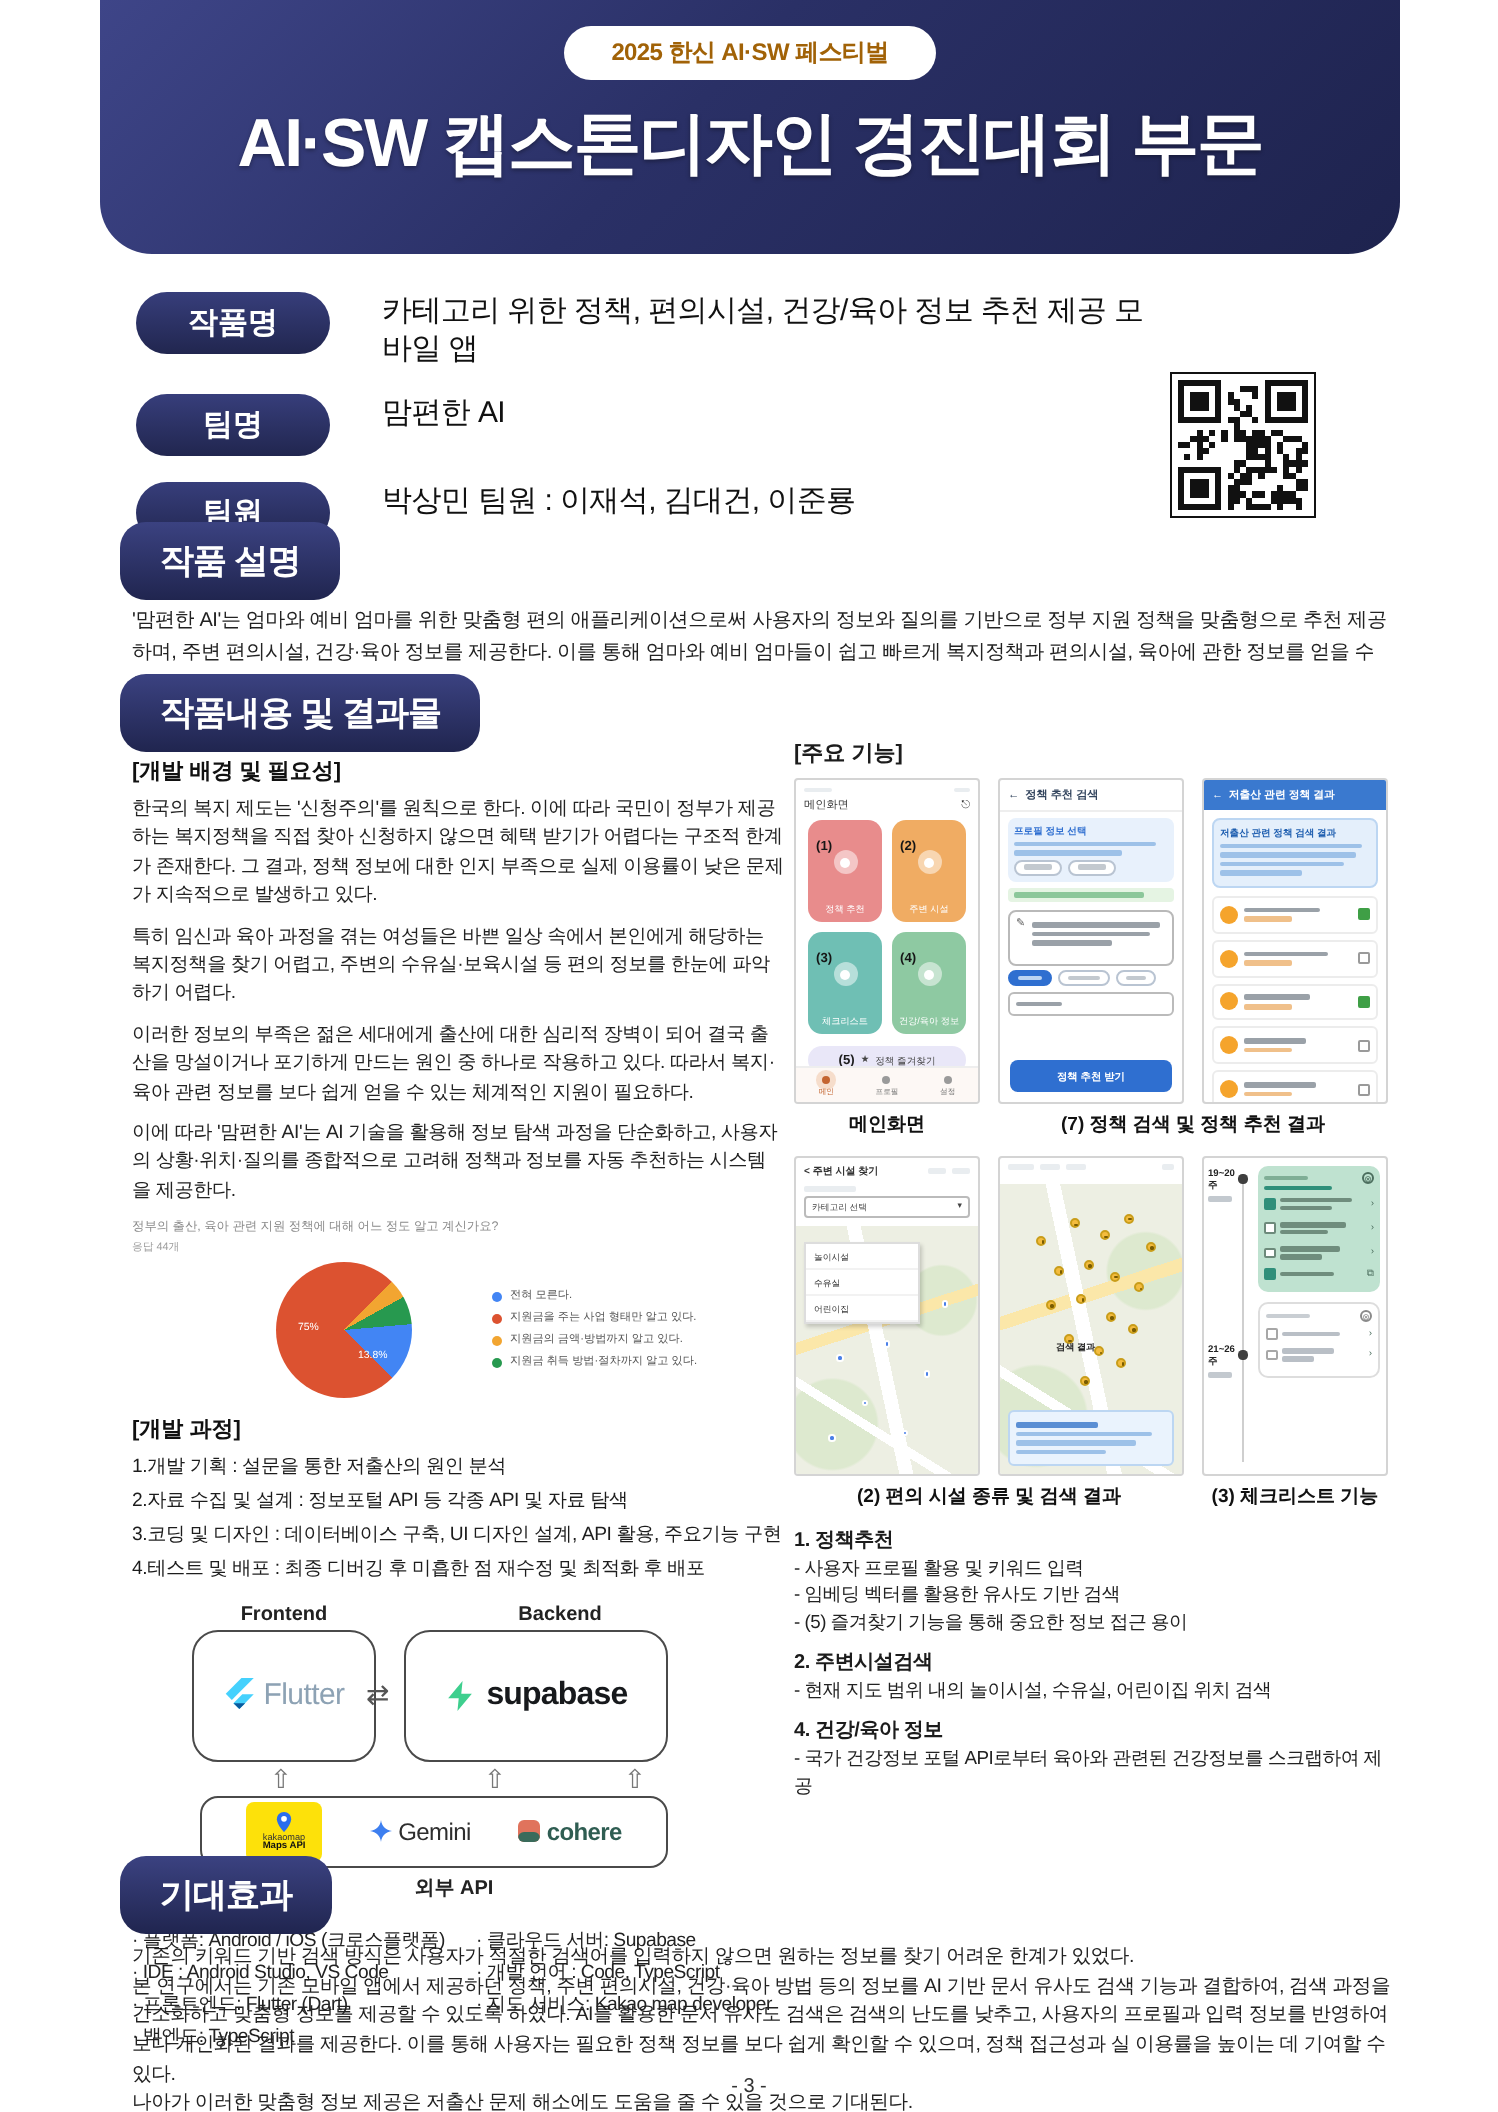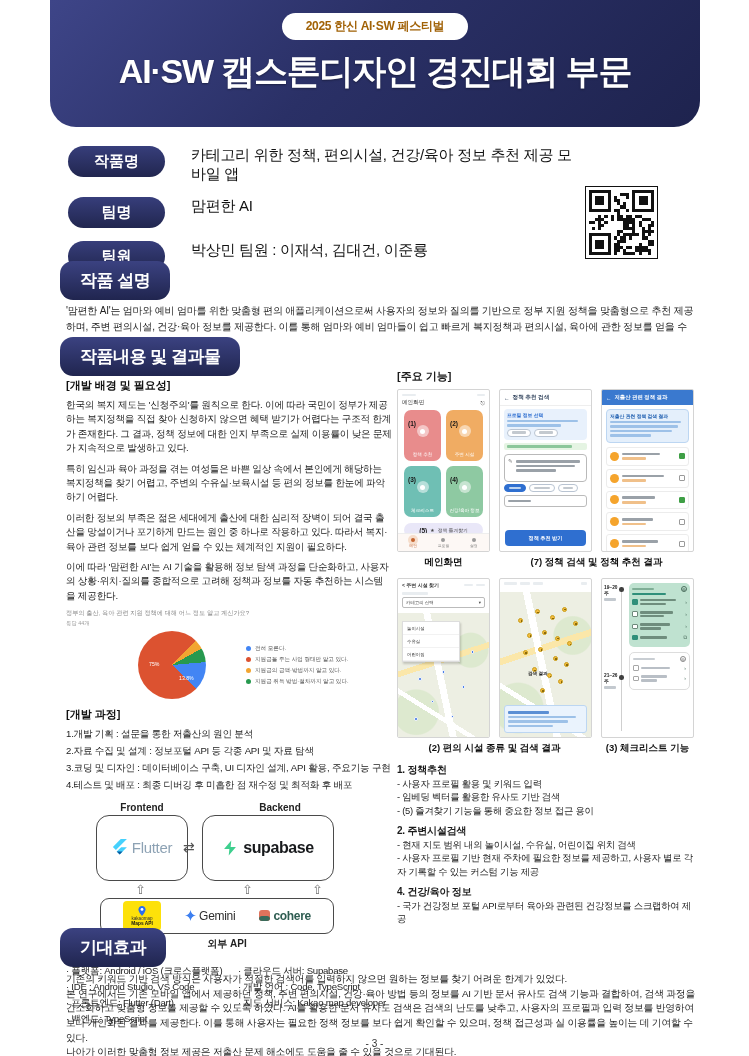--- a/index.html
+++ b/index.html
@@ -781,21 +781,20 @@
       <span style="width:93px;margin-left:9px">(3) 체크리스트 기능</span>
     </div>
 
     <div class="feat">
       <div class="feat-h" style="margin-top:4px">1. 정책추천</div>
       <div class="feat-b">- 사용자 프로필 활용 및 키워드 입력</div>
       <div class="feat-b">- 임베딩 벡터를 활용한 유사도 기반 검색</div>
       <div class="feat-b">- (5) 즐겨찾기 기능을 통해 중요한 정보 접근 용이</div>
       <div class="feat-h">2. 주변시설검색</div>
       <div class="feat-b">- 현재 지도 범위 내의 놀이시설, 수유실, 어린이집 위치 검색</div>
-      <div class="feat-b">- 사용자 프로필 기반 현재 주차에 필요한 정보를 제공하고, 사용자 별로 각자 기록할 수 있는 커스텀 기능 제공</div>
       <div class="feat-h">4. 건강/육아 정보</div>
       <div class="feat-b">- 국가 건강정보 포털 API로부터 육아와 관련된 건강정보를 스크랩하여 제공</div>
     </div>
   </div>
 
   <div class="sec-pill" style="left:60px;top:928px">기대효과</div>
   <div class="exp-body">
     <p class="exp-p">기존의 키워드 기반 검색 방식은 사용자가 적절한 검색어를 입력하지 않으면 원하는 정보를 찾기 어려운 한계가 있었다.</p>
     <p class="exp-p">본 연구에서는 기존 모바일 앱에서 제공하던 정책, 주변 편의시설, 건강·육아 방법 등의 정보를 AI 기반 문서 유사도 검색 기능과 결합하여, 검색 과정을 간소화하고 맞춤형 정보를 제공할 수 있도록 하였다. AI를 활용한 문서 유사도 검색은 검색의 난도를 낮추고, 사용자의 프로필과 입력 정보를 반영하여 보다 개인화된 결과를 제공한다. 이를 통해 사용자는 필요한 정책 정보를 보다 쉽게 확인할 수 있으며, 정책 접근성과 실 이용률을 높이는 데 기여할 수 있다.</p>
     <p class="exp-p">나아가 이러한 맞춤형 정보 제공은 저출산 문제 해소에도 도움을 줄 수 있을 것으로 기대된다.</p>

